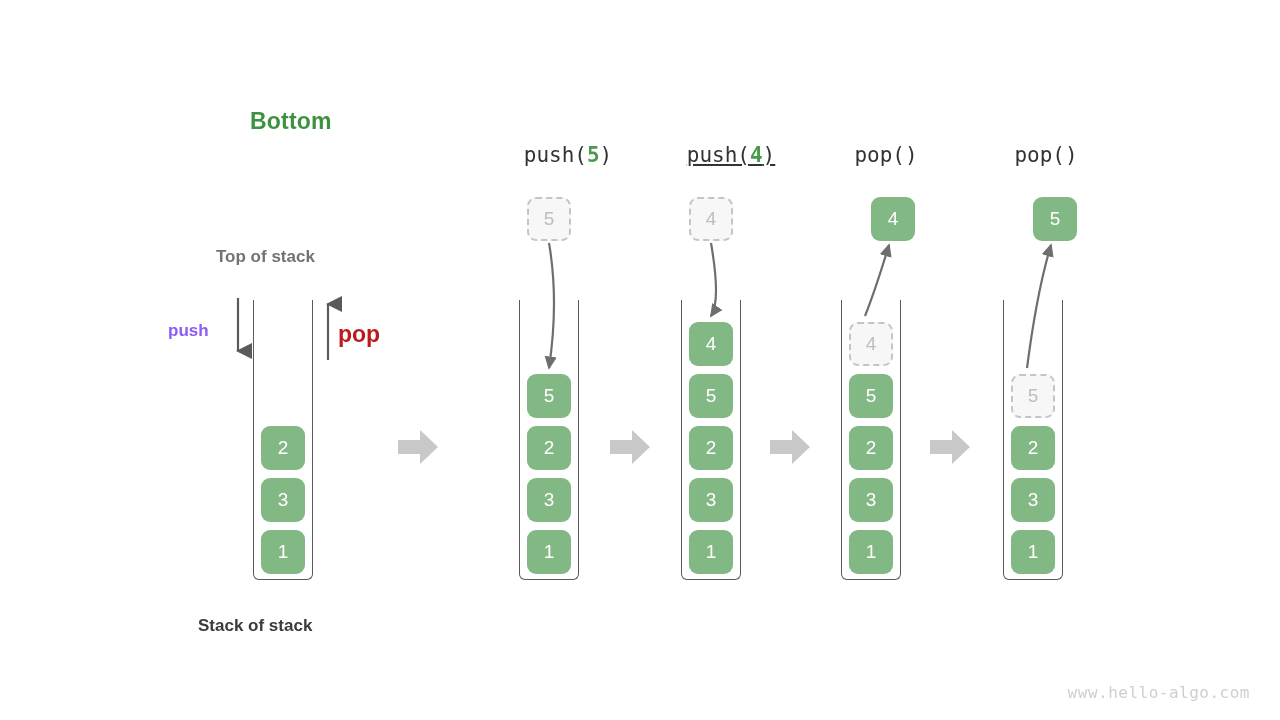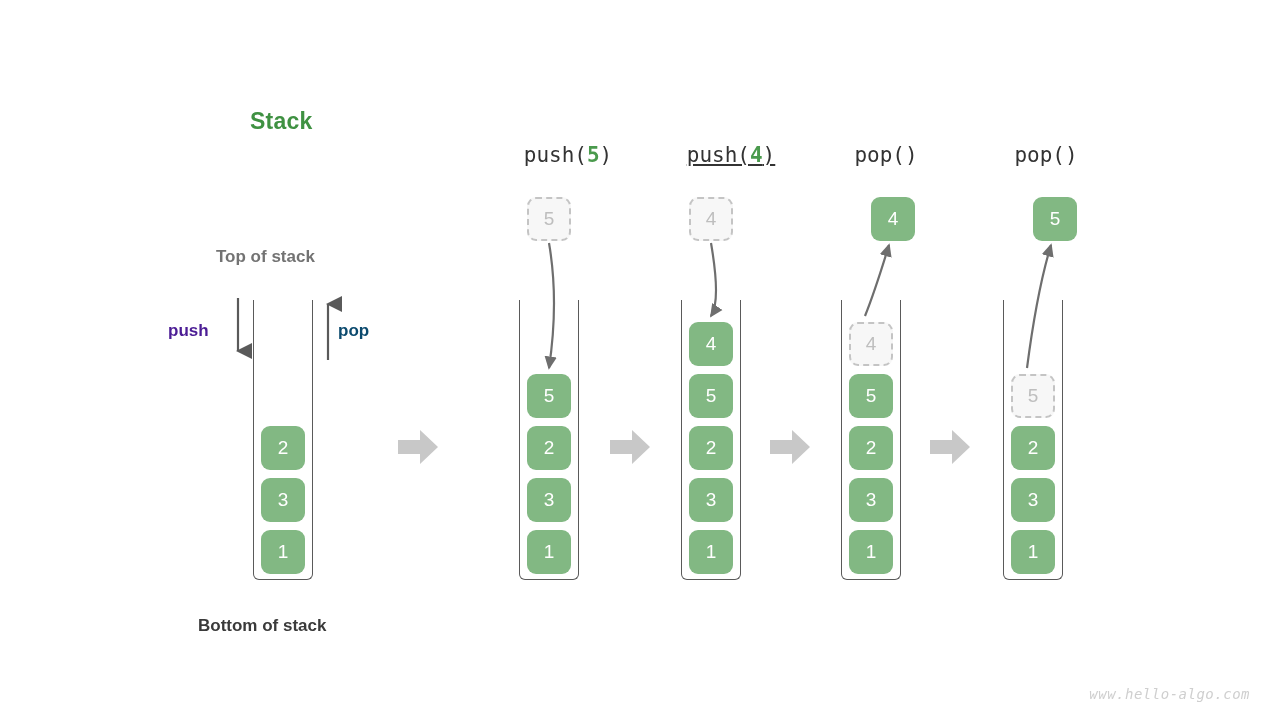--- a/index.html
+++ b/index.html
@@ -23,25 +23,25 @@
   .label-top {
     position: absolute; left: 216px; top: 247px;
     font-size: 17px; font-weight: bold; color: #737373;
   }
   .label-bottom {
     position: absolute; left: 198px; top: 616px;
     font-size: 17px; font-weight: bold; color: #3a3a3a;
   }
   .label-push {
     position: absolute; left: 168px; top: 321px;
-    font-size: 17px; font-weight: bold; color: #4c1d95;
+    font-size: 17px; font-weight: bold; color: #8b5cf6;
   }
   .label-pop {
     position: absolute; left: 338px; top: 321px;
-    font-size: 17px; font-weight: bold; color: #0c4a6e; text-align: center;
+    font-size: 23px; font-weight: bold; color: #b91c1c; text-align: center;
   }
 
   
   .op-header {
     position: absolute; top: 143px;
     font-family: "DejaVu Sans Mono", monospace;
     font-size: 21px; color: #333333;
     white-space: nowrap;
     text-align: right;
     transform: translateX(-50%);
@@ -75,31 +75,31 @@
     border: 2px dashed #c4c4c4;
     color: #bebebe;
   }
 
   
   .sep { position: absolute; }
 
   .watermark {
     position: absolute; right: 30px; bottom: 18px;
     font-family: "DejaVu Sans Mono", monospace;
-    font-size: 14px; color: #cfcfcf; letter-spacing: .5px; font-style: italic;
+    font-size: 16px; color: #cfcfcf; letter-spacing: .5px;
   }
 </style>
 </head>
 <body>
 
 <div class="stage-canvas">
 
-  <div class="title-stack">Stack</div>
+  <div class="title-stack">Bottom</div>
   <div class="label-top">Top of stack</div>
-  <div class="label-bottom">Bottom of stack</div>
+  <div class="label-bottom">Stack of stack</div>
   <div class="label-push">push</div>
   <div class="label-pop">pop</div>
 
   <svg class="sep" style="left:226px; top:294px;" width="26" height="70" viewBox="0 0 26 70">
     <defs>
       <marker id="ah-down" markerWidth="8" markerHeight="8" refX="4" refY="7" orient="auto">
         <path d="M0,0 L8,0 L4,8 z" fill="#5a5a5a"></path>
       </marker>
       <marker id="ah-up" markerWidth="8" markerHeight="8" refX="4" refY="1" orient="auto">
         <path d="M4,0 L8,8 L0,8 z" fill="#5a5a5a"></path>

